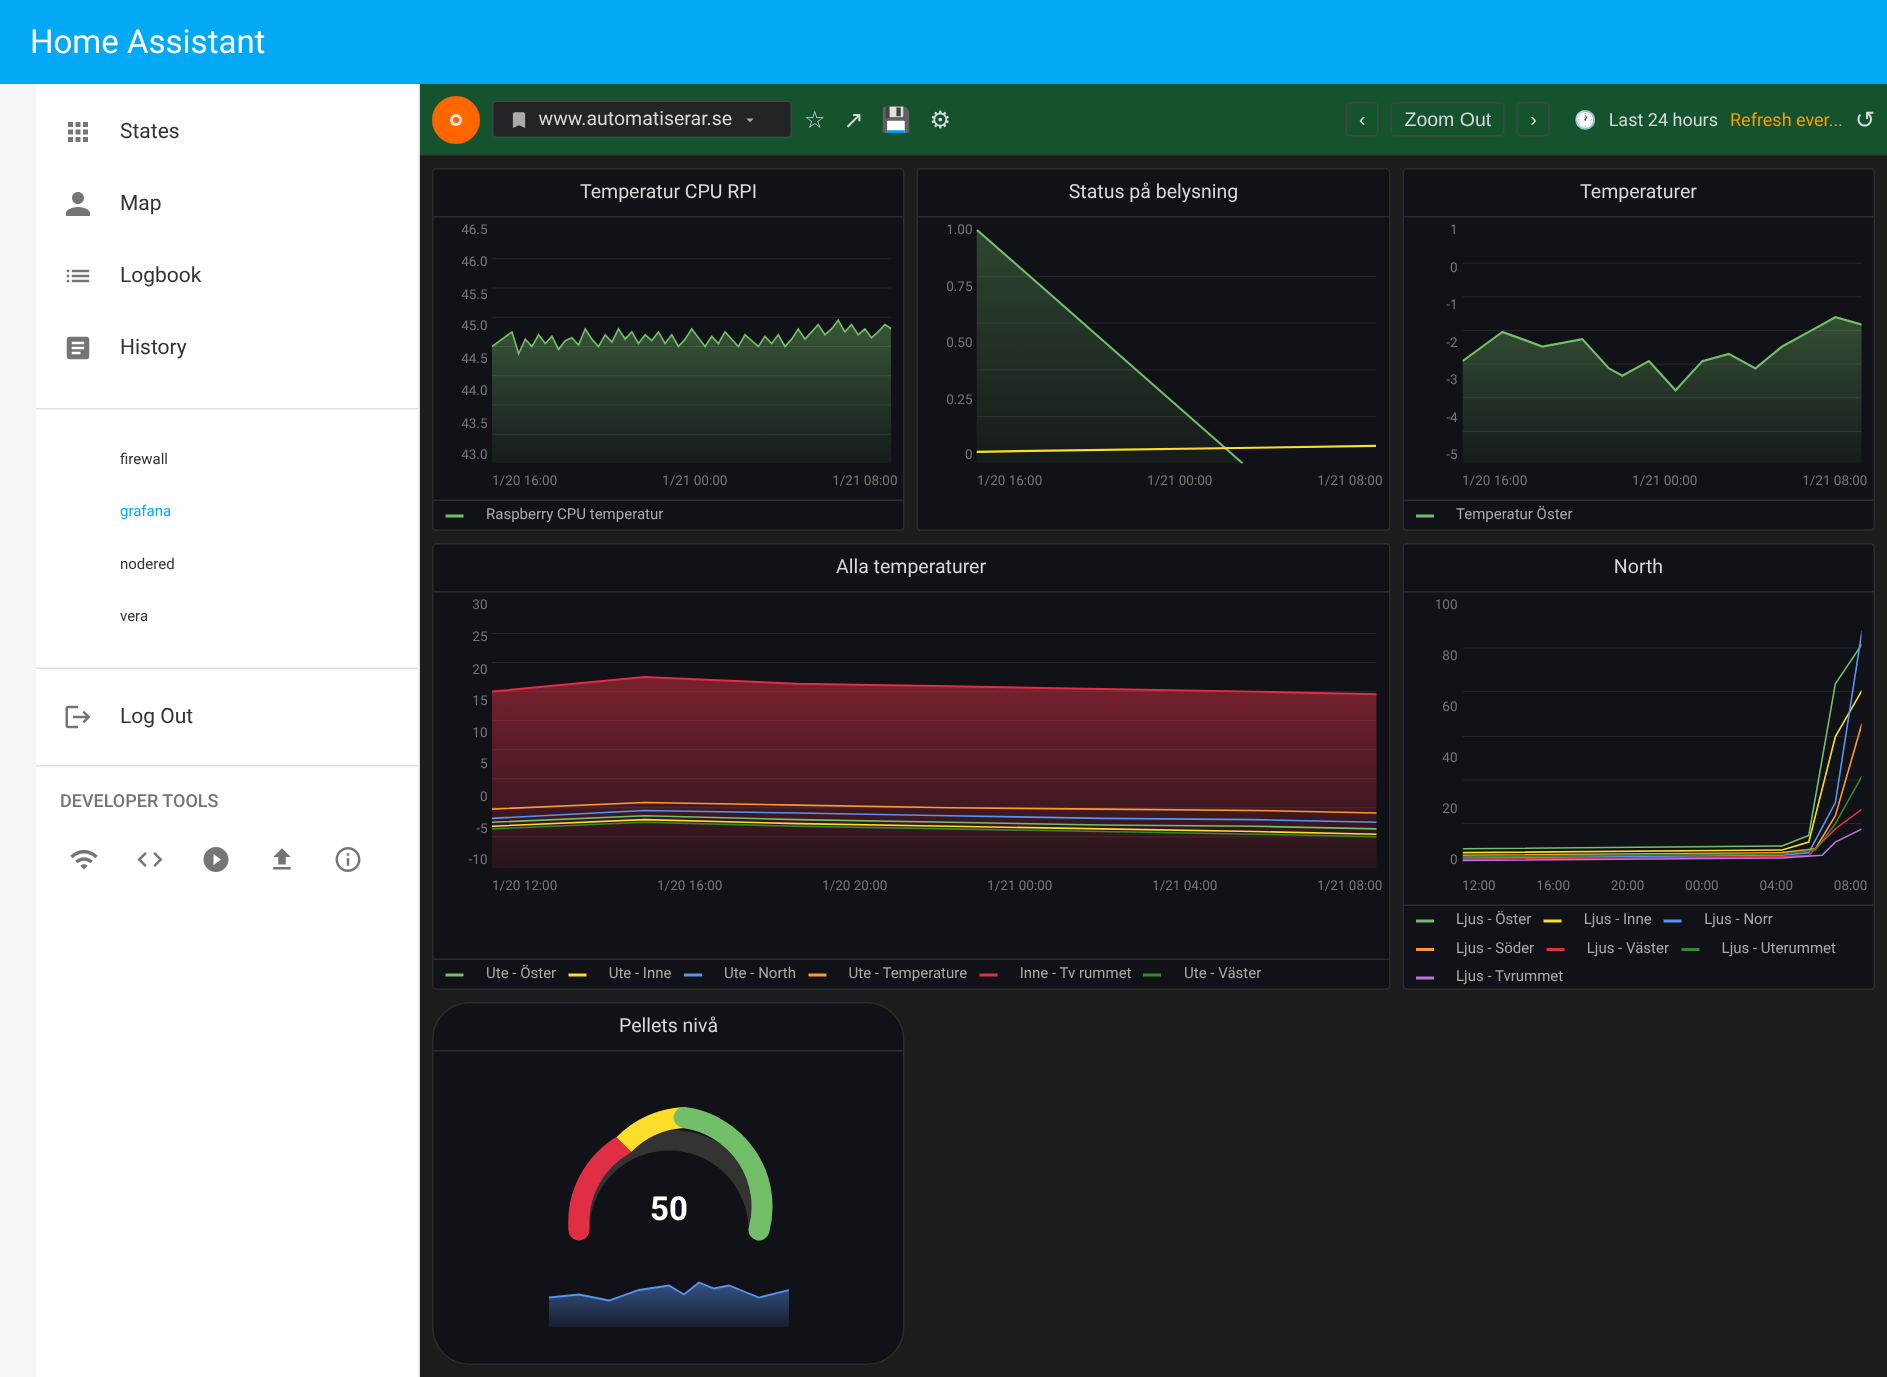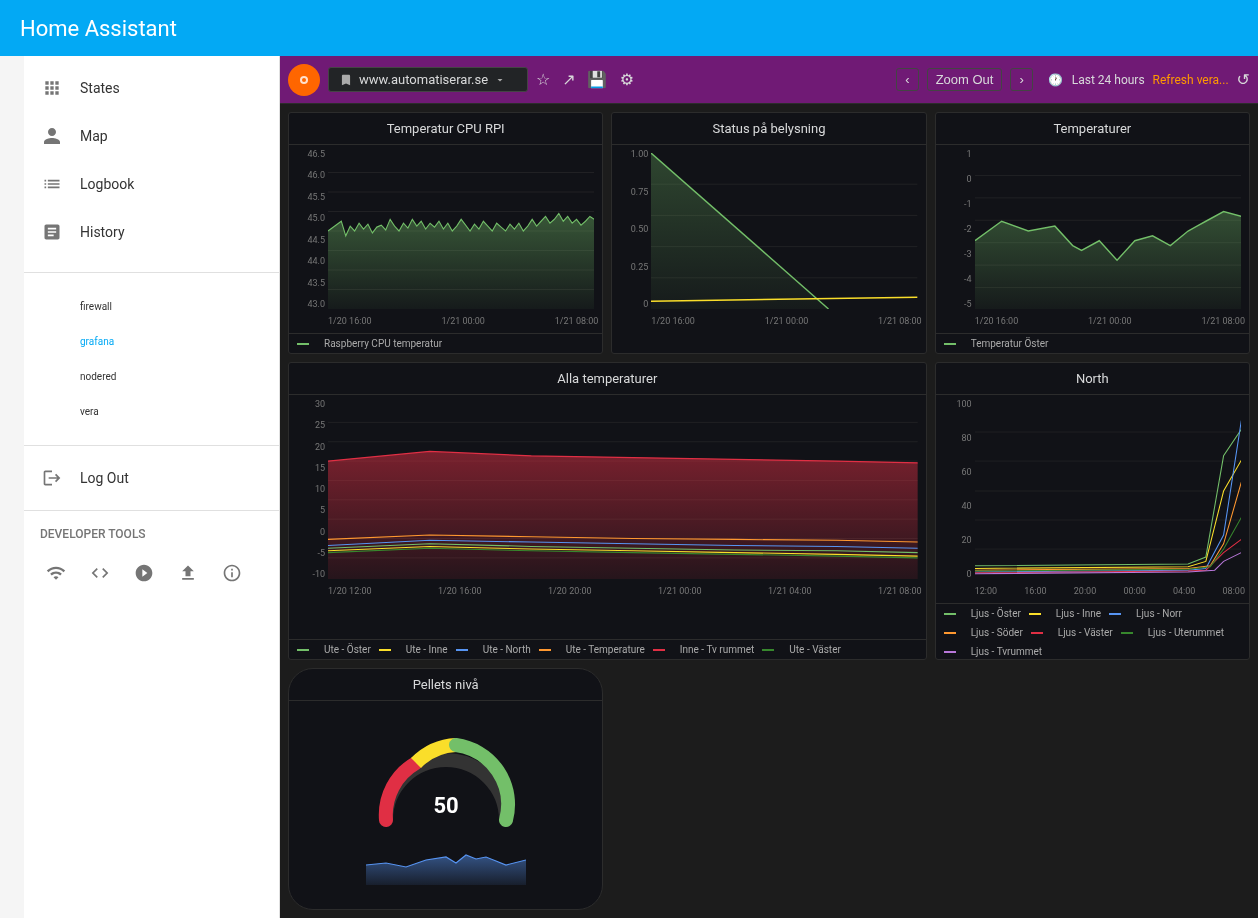--- a/index.html
+++ b/index.html
@@ -110,21 +110,21 @@
     #content {
       flex: 1;
       display: flex;
       flex-direction: column;
       overflow: hidden;
       background: #1a1a2e;
     }
 
     
     #grafana-header {
-      background: #701a75;
+      background: #14532d;
       height: 48px;
       display: flex;
       align-items: center;
       padding: 0 8px;
       gap: 8px;
       flex-shrink: 0;
       border-bottom: 1px solid #2c2c2c;
     }
 
     .grafana-logo {
@@ -452,21 +452,21 @@
         <span>💾</span>
         <span>⚙</span>
       </div>
 
       <div class="grafana-nav-controls">
         <button class="nav-btn">‹</button>
         <button class="nav-btn">Zoom Out</button>
         <button class="nav-btn">›</button>
         <span style="margin-left:8px; color:#aaa; font-size:12px;">🕐</span>
         <span style="color:#d8d9da; font-size:12px;">Last 24 hours</span>
-        <span class="refresh-btn" style="font-size:12px;">Refresh vera...</span>
+        <span class="refresh-btn" style="font-size:12px;">Refresh ever...</span>
         <button class="refresh-icon-btn">↺</button>
       </div>
     </div>
 
     <div id="grafana-dashboard">
 
       <div class="panel">
         <div class="panel-title">Temperatur CPU RPI</div>
         <div class="panel-content">
           <div class="chart-area">

